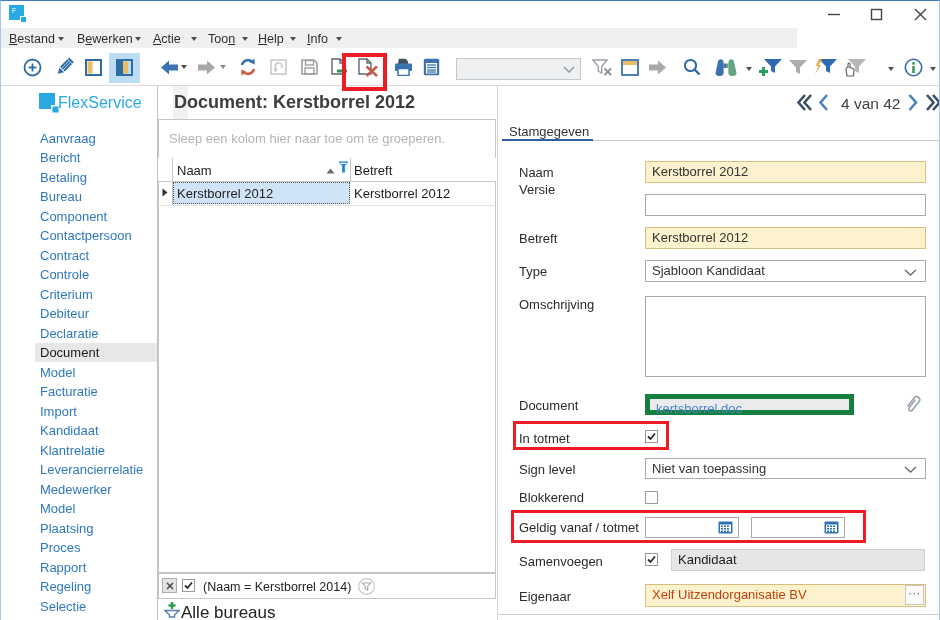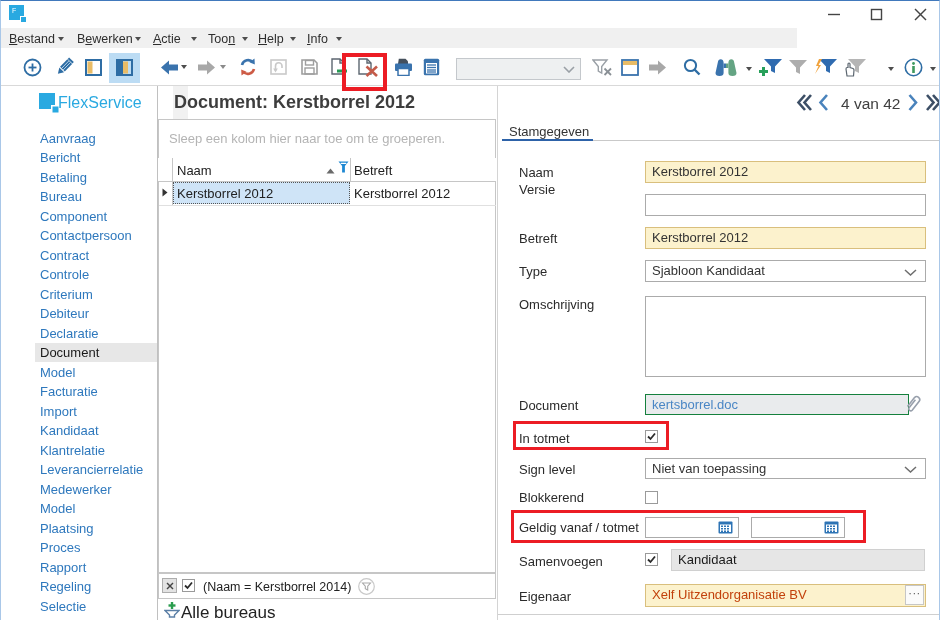--- a/index.html
+++ b/index.html
@@ -393,21 +393,21 @@
 <div class="field" style="top:260px">Sjabloon Kandidaat
   <svg class="abs" style="right:8px;top:8px" width="13" height="7" viewBox="0 0 13 7">
     <polyline points="1,1 6.5,6 12,1" fill="none" stroke="#6e6e6e" stroke-width="1.5"></polyline>
   </svg>
 </div>
 
 <div class="flabel" style="top:297px">Omschrijving</div>
 <div class="field" style="top:296px;height:81px"></div>
 
 <div class="flabel" style="top:398px">Document</div>
-<div class="field" style="top:394px;width:264px;height:21px;background:#e9ebed;border:1px solid #15803d;color:#4a86c5">kertsborrel.doc</div>
+<div class="field" style="top:394px;width:209px;height:21px;background:#e9ebed;border:5px solid #15803d;color:#4a86c5">kertsborrel.doc</div>
 <svg class="abs" style="left:903px;top:393px" width="19" height="22" viewBox="0 0 19 22">
   <path d="M4.5,13.5 L11.5,4.6 A3,3 0 0 1 16.2,8.3 L9.2,17.2 A2,2 0 0 1 6.1,14.7 L12.4,6.7" fill="none" stroke="#98a0ac" stroke-width="1.6"></path>
 </svg>
 
 <div class="flabel" style="top:431px">In totmet</div>
 <div class="chk" style="left:645px;top:430px">
   <svg width="11" height="11" viewBox="0 0 11 11" style="position:absolute;left:0;top:0">
     <polyline points="2,5.5 4.5,8 9,2.5" fill="none" stroke="#2b2b2b" stroke-width="1.8"></polyline>
   </svg>
 </div>

